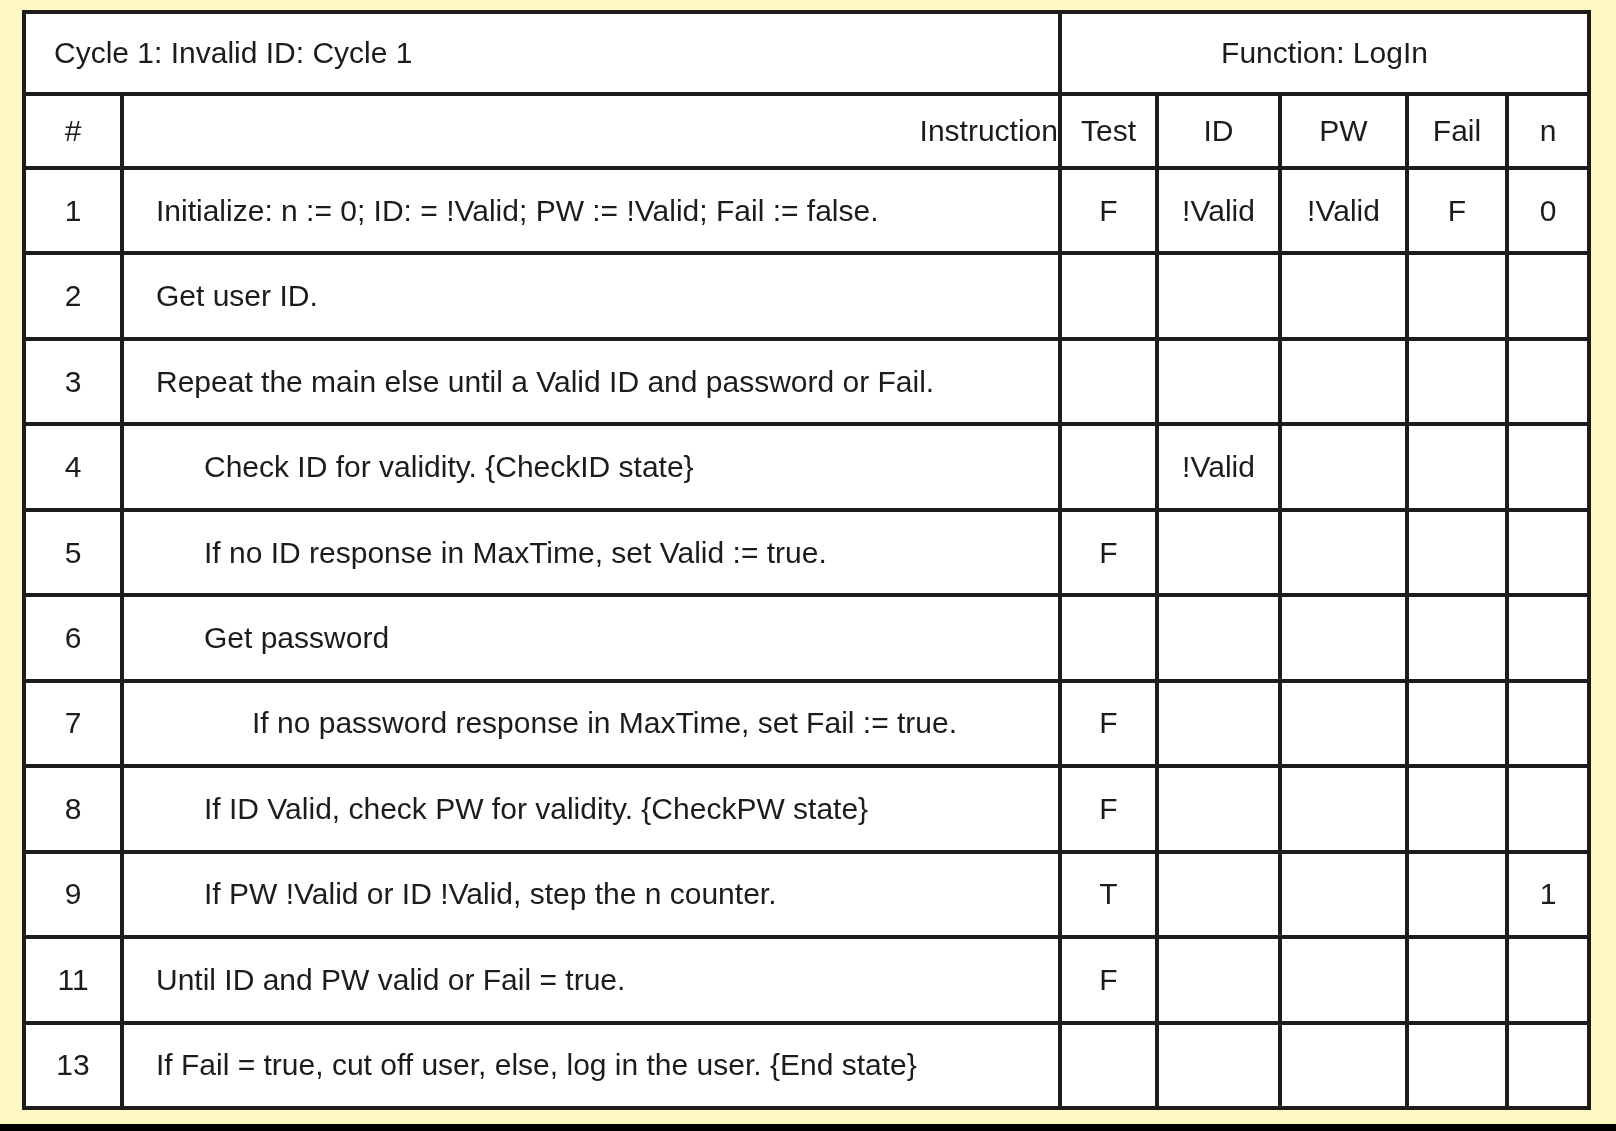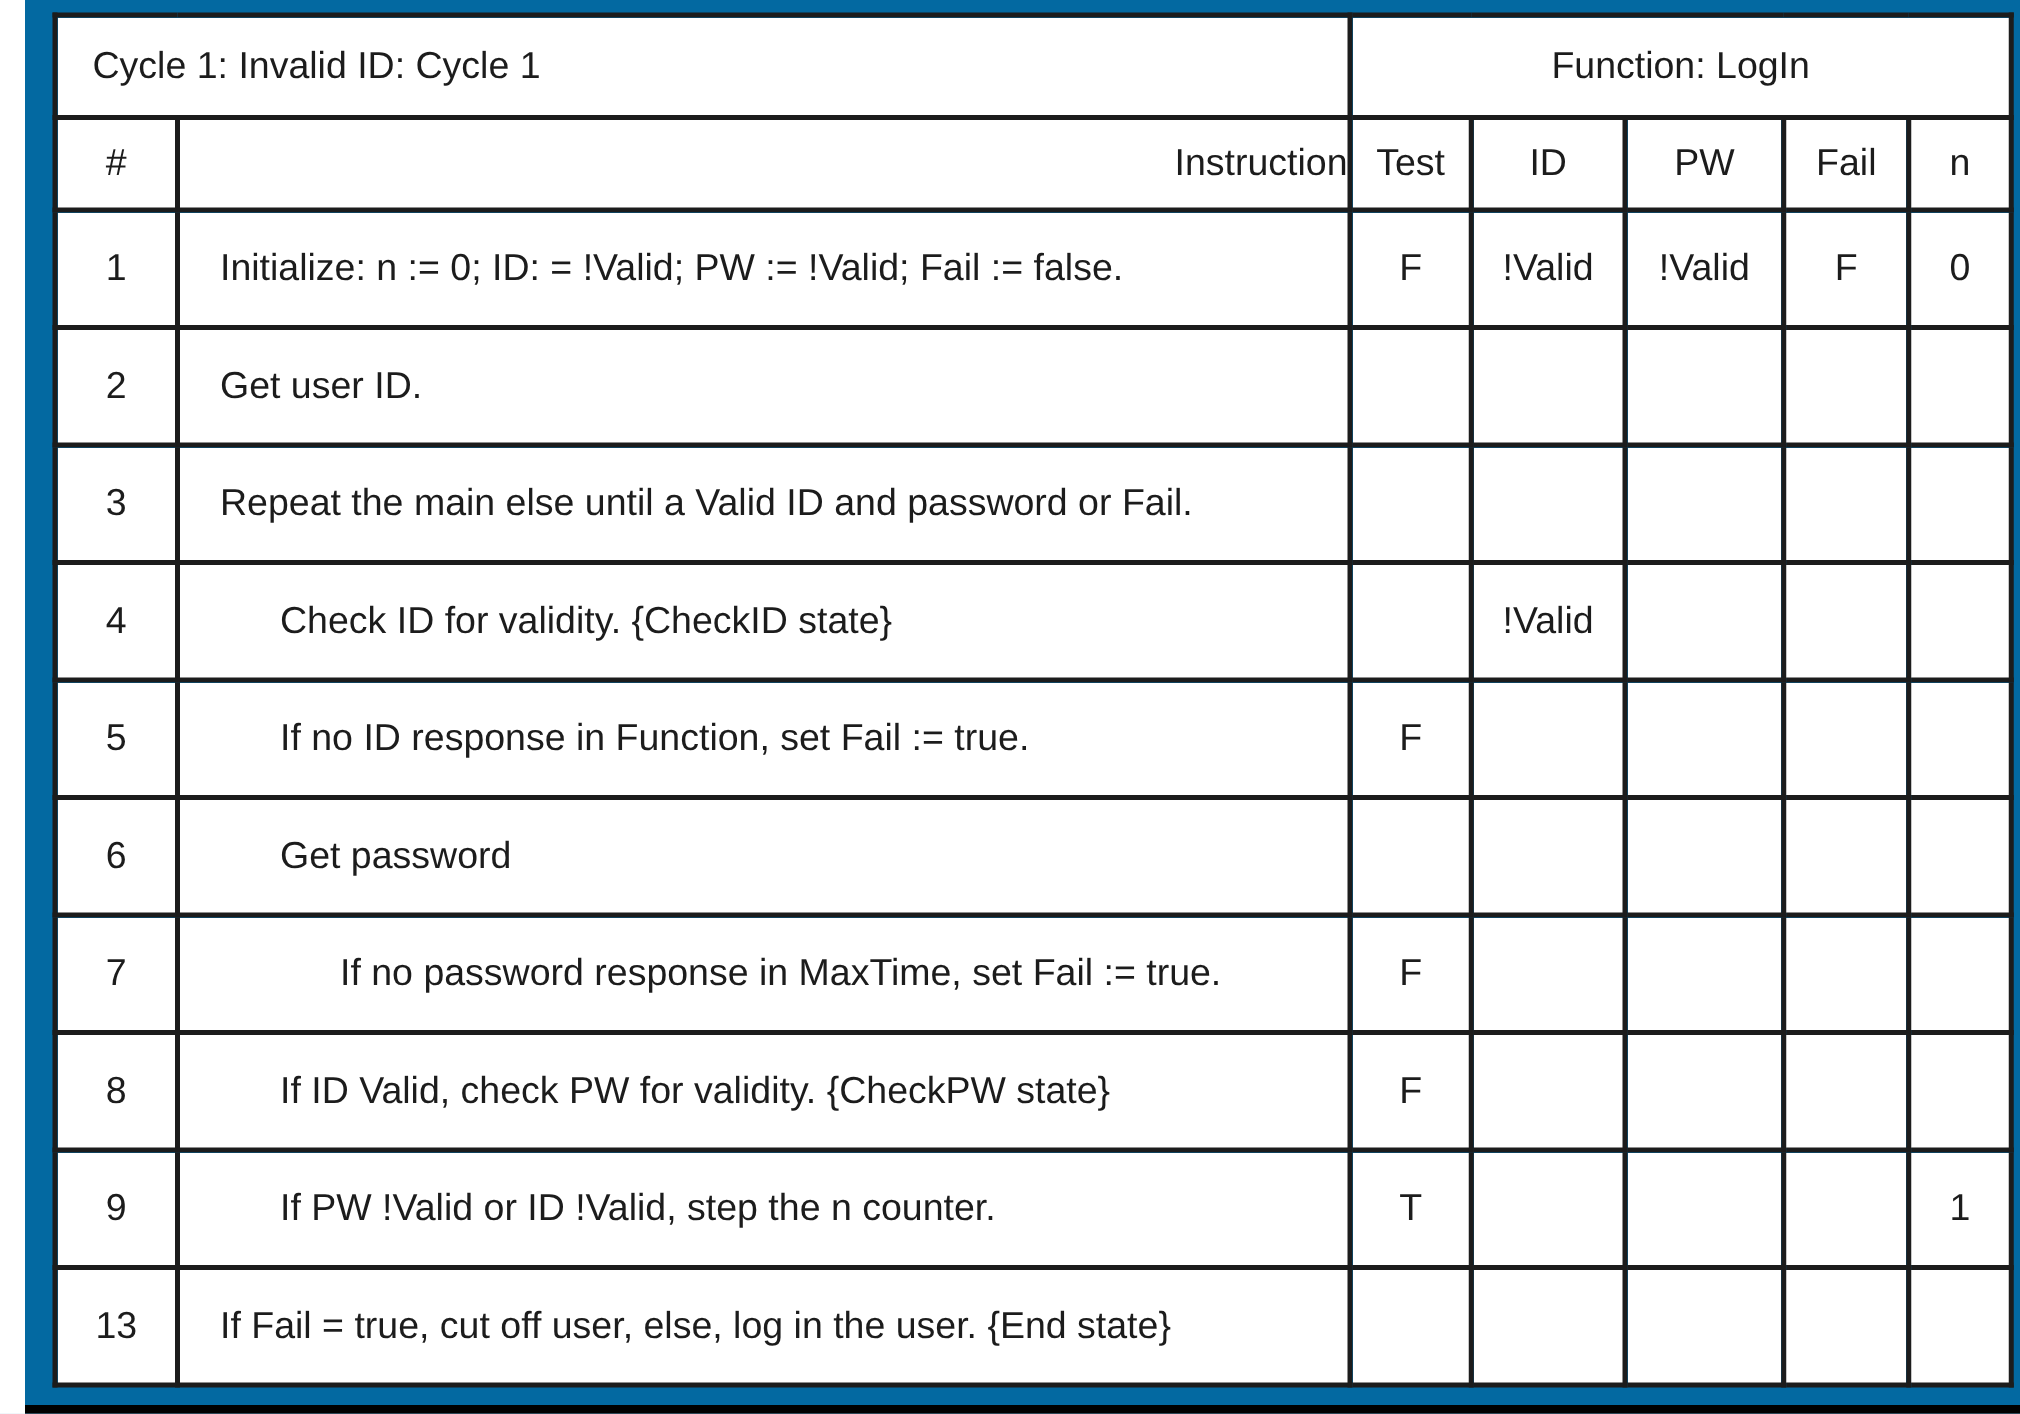--- a/index.html
+++ b/index.html
@@ -11,22 +11,21 @@
     width: 1616px;
     height: 1131px;
     position: relative;
     overflow: hidden;
     font-family: "Liberation Sans", sans-serif;
     color: #1c1c1c;
   }
   .page {
     position: absolute;
     inset: 0;
-    background: #0369a1;
-    margin-left: 20px;
+    background: #fef9c3;
   }
   table.trace-table {
     position: absolute;
     left: 22px;
     top: 10px;
     width: 1565px;
     height: 1100px;
     border-collapse: collapse;
     table-layout: fixed;
   }
@@ -138,21 +137,21 @@
           <td>4</td>
           <td class="instr" style="padding-left: 80px;">Check ID for validity. {CheckID state}</td>
           <td></td>
           <td>!Valid</td>
           <td></td>
           <td></td>
           <td></td>
         </tr>
         <tr>
           <td>5</td>
-          <td class="instr" style="padding-left: 80px;">If no ID response in Function, set Fail := true.</td>
+          <td class="instr" style="padding-left: 80px;">If no ID response in MaxTime, set Valid := true.</td>
           <td>F</td>
           <td></td>
           <td></td>
           <td></td>
           <td></td>
         </tr>
         <tr>
           <td>6</td>
           <td class="instr" style="padding-left: 80px;">Get password</td>
           <td></td>
@@ -182,20 +181,29 @@
         <tr>
           <td>9</td>
           <td class="instr" style="padding-left: 80px;">If PW !Valid or ID !Valid, step the n counter.</td>
           <td>T</td>
           <td></td>
           <td></td>
           <td></td>
           <td>1</td>
         </tr>
         <tr>
+          <td>11</td>
+          <td class="instr" style="padding-left: 32px;">Until ID and PW valid or Fail = true.</td>
+          <td>F</td>
+          <td></td>
+          <td></td>
+          <td></td>
+          <td></td>
+        </tr>
+        <tr>
           <td>13</td>
           <td class="instr" style="padding-left: 32px;">If Fail = true, cut off user, else, log in the user. {End state}</td>
           <td></td>
           <td></td>
           <td></td>
           <td></td>
           <td></td>
         </tr>
       </tbody>
   </table>

